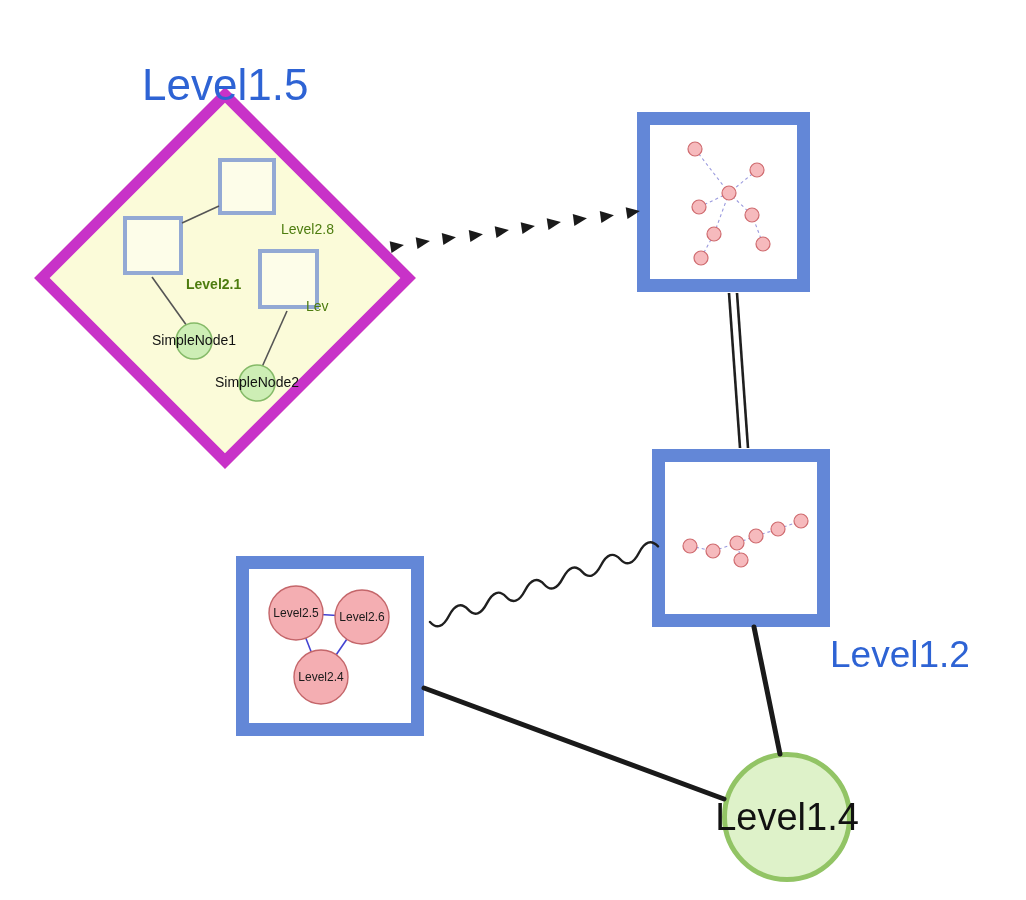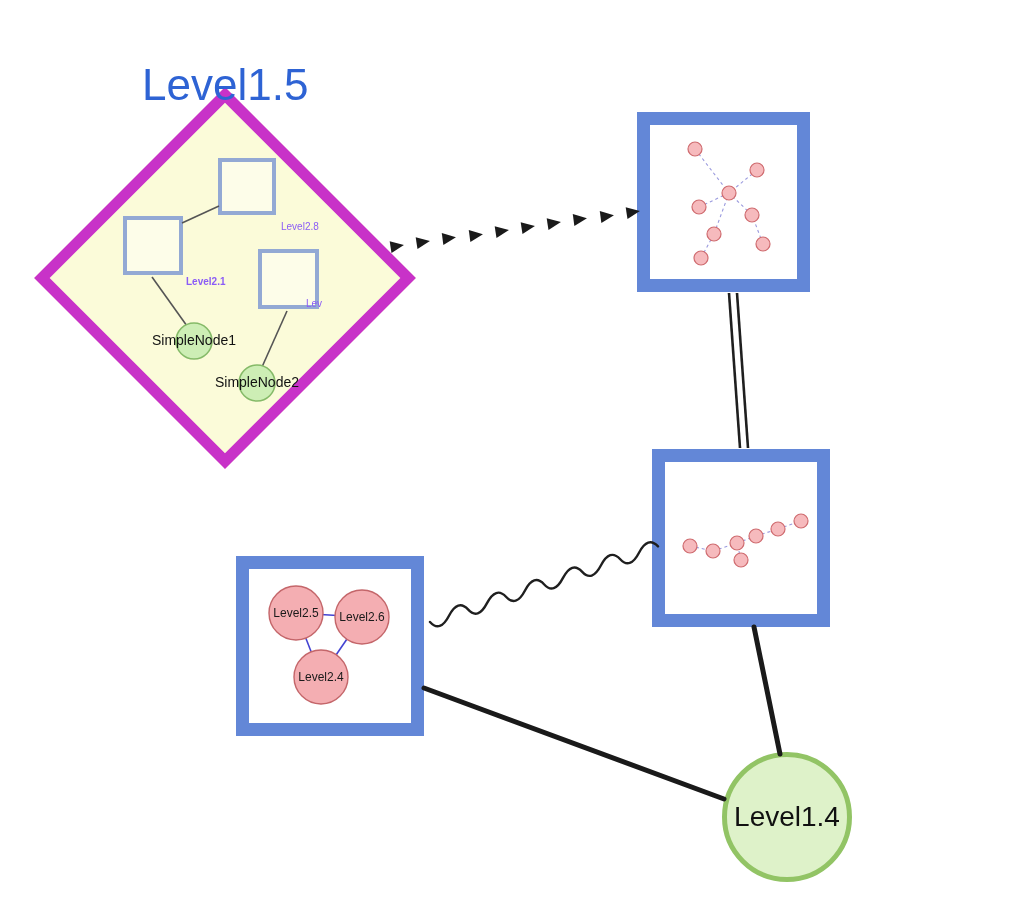--- a/index.html
+++ b/index.html
@@ -11,38 +11,38 @@
   .diamond{
     position:absolute;left:90px;top:143px;width:270px;height:270px;
     box-sizing:border-box;border:11px solid #c832c8;background:#fbfbd9;
     transform:rotate(45deg);
   }
   
   .inner-square{
     position:absolute;box-sizing:border-box;border:4px solid #93a9d4;background:#fdfde9;
   }
   .inner-label{
-    position:absolute;color:#8b5cf6;font-size:10px;white-space:nowrap;
+    position:absolute;color:#4d7c0f;font-size:14px;white-space:nowrap;
   }
   
   .big-box{
     position:absolute;box-sizing:border-box;border:13px solid #6387d7;background:#ffffff;
   }
   
   .label-big{
     position:absolute;color:#2e63d4;font-size:37px;white-space:nowrap;letter-spacing:0px;
   }
   
   .green-circle{
     position:absolute;left:722px;top:752px;width:130px;height:130px;border-radius:50%;
     box-sizing:border-box;border:5px solid #92c465;background:#def2c9;
     display:flex;align-items:center;justify-content:center;
   }
   .green-circle .lbl{
-    color:#111111;font-size:28px;white-space:nowrap;
+    color:#111111;font-size:38px;white-space:nowrap;
   }
   
   svg.overlay{position:absolute;left:0;top:0;}
   .conn{stroke:#555555;stroke-width:1.6;}
   .edge-solid{stroke:#1a1a1a;stroke-width:5;stroke-linecap:round;}
   .edge-double{stroke:#1f1f1f;stroke-width:2.6;}
   .edge-wavy{stroke:#1f1f1f;stroke-width:2.4;fill:none;stroke-linecap:round;}
   .simple-node{fill:#cdeeb5;stroke:#85ba68;stroke-width:1.6;}
   .simple-node-label{fill:#111111;font-size:14px;text-anchor:middle;}
   .tri-edge{stroke:#4343d2;stroke-width:1.6;}
@@ -64,20 +64,21 @@
 
   <div class="inner-square" style="left:123px;top:216px;width:60px;height:59px;"></div>
   <div class="inner-label" style="left:186px;top:276px;font-weight:bold;">Level2.1</div>
 
   <div class="inner-square" style="left:258px;top:249px;width:61px;height:60px;"></div>
   <div class="inner-label" style="left:306px;top:298px;">Lev</div>
 
   <div class="big-box" style="left:637px;top:112px;width:173px;height:180px;"></div>
 
   <div class="big-box" style="left:652px;top:449px;width:178px;height:178px;"></div>
+  <div class="label-big" style="left:830px;top:634px;">Level1.2</div>
 
   <div class="big-box" style="left:236px;top:556px;width:188px;height:180px;"></div>
 
   <div class="green-circle">
     <span class="lbl">Level1.4</span>
   </div>
 
   <svg class="overlay" width="1026" height="900" viewBox="0 0 1026 900">
     <defs>
       <marker id="chev" markerUnits="userSpaceOnUse" markerWidth="17" markerHeight="15" refX="5" refY="5" viewBox="0 0 10 10" orient="auto">

